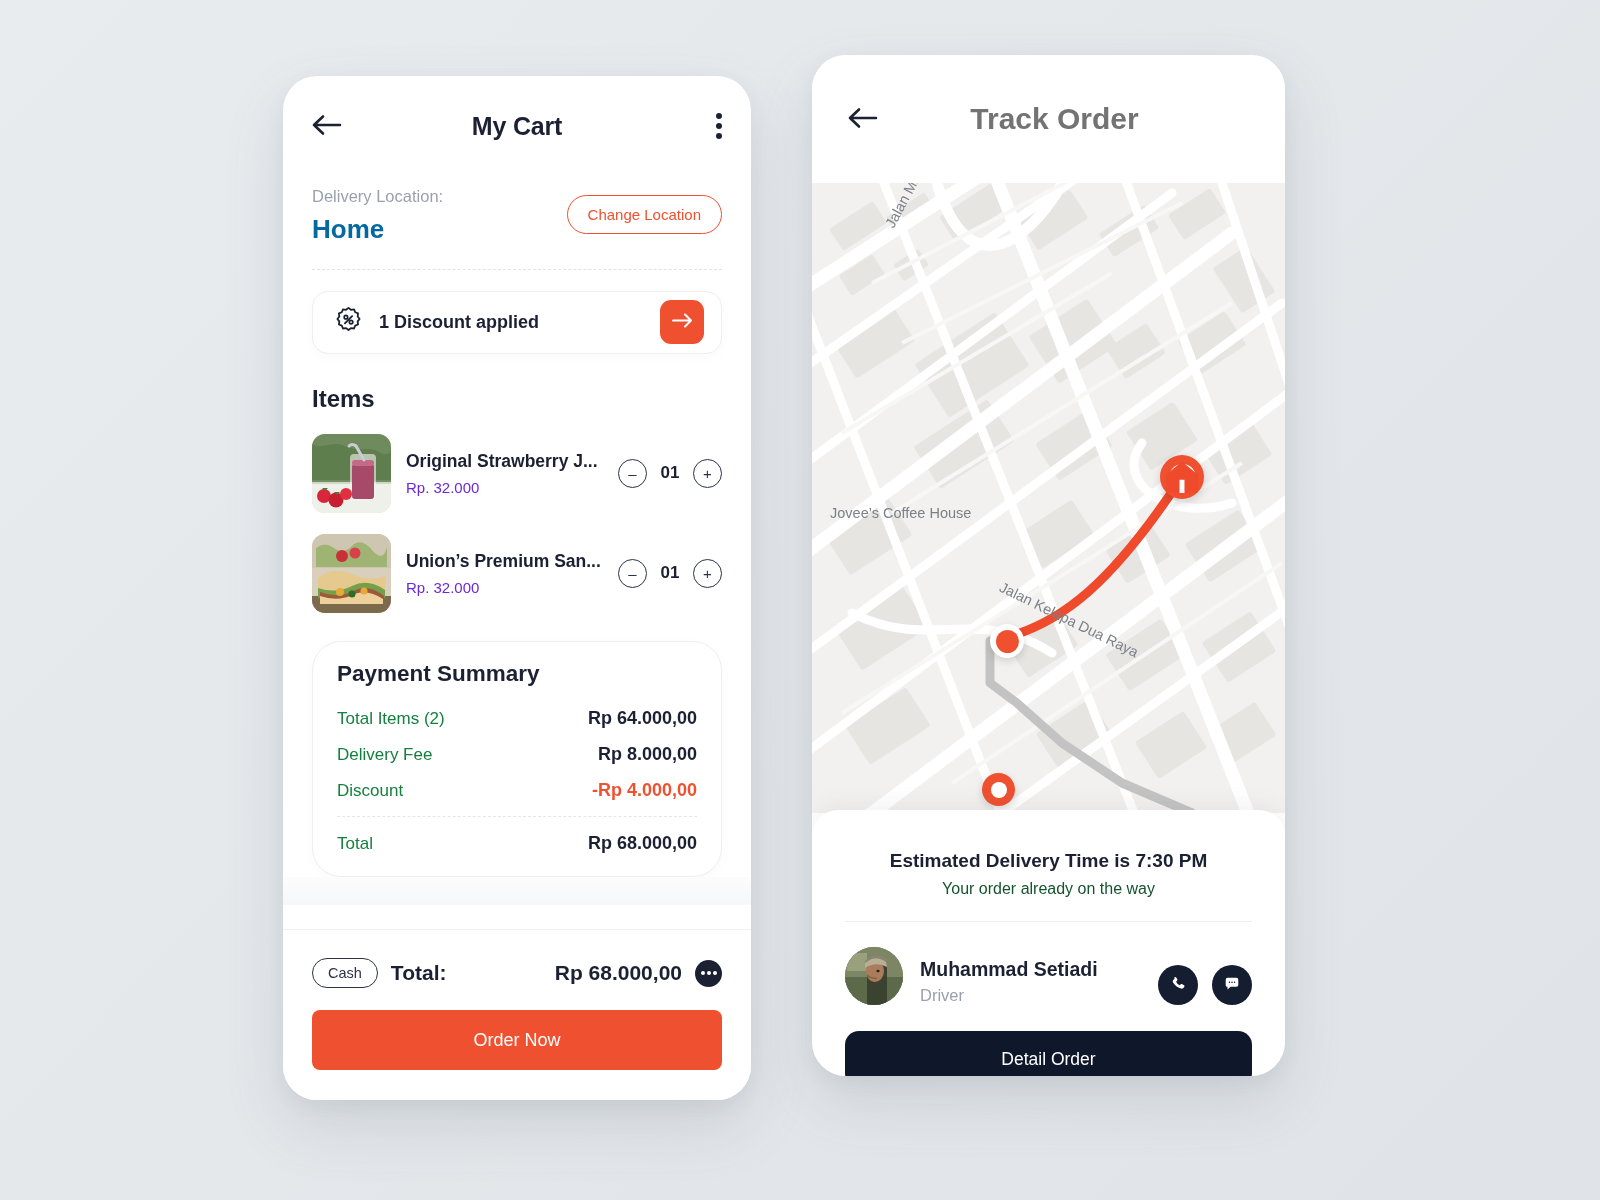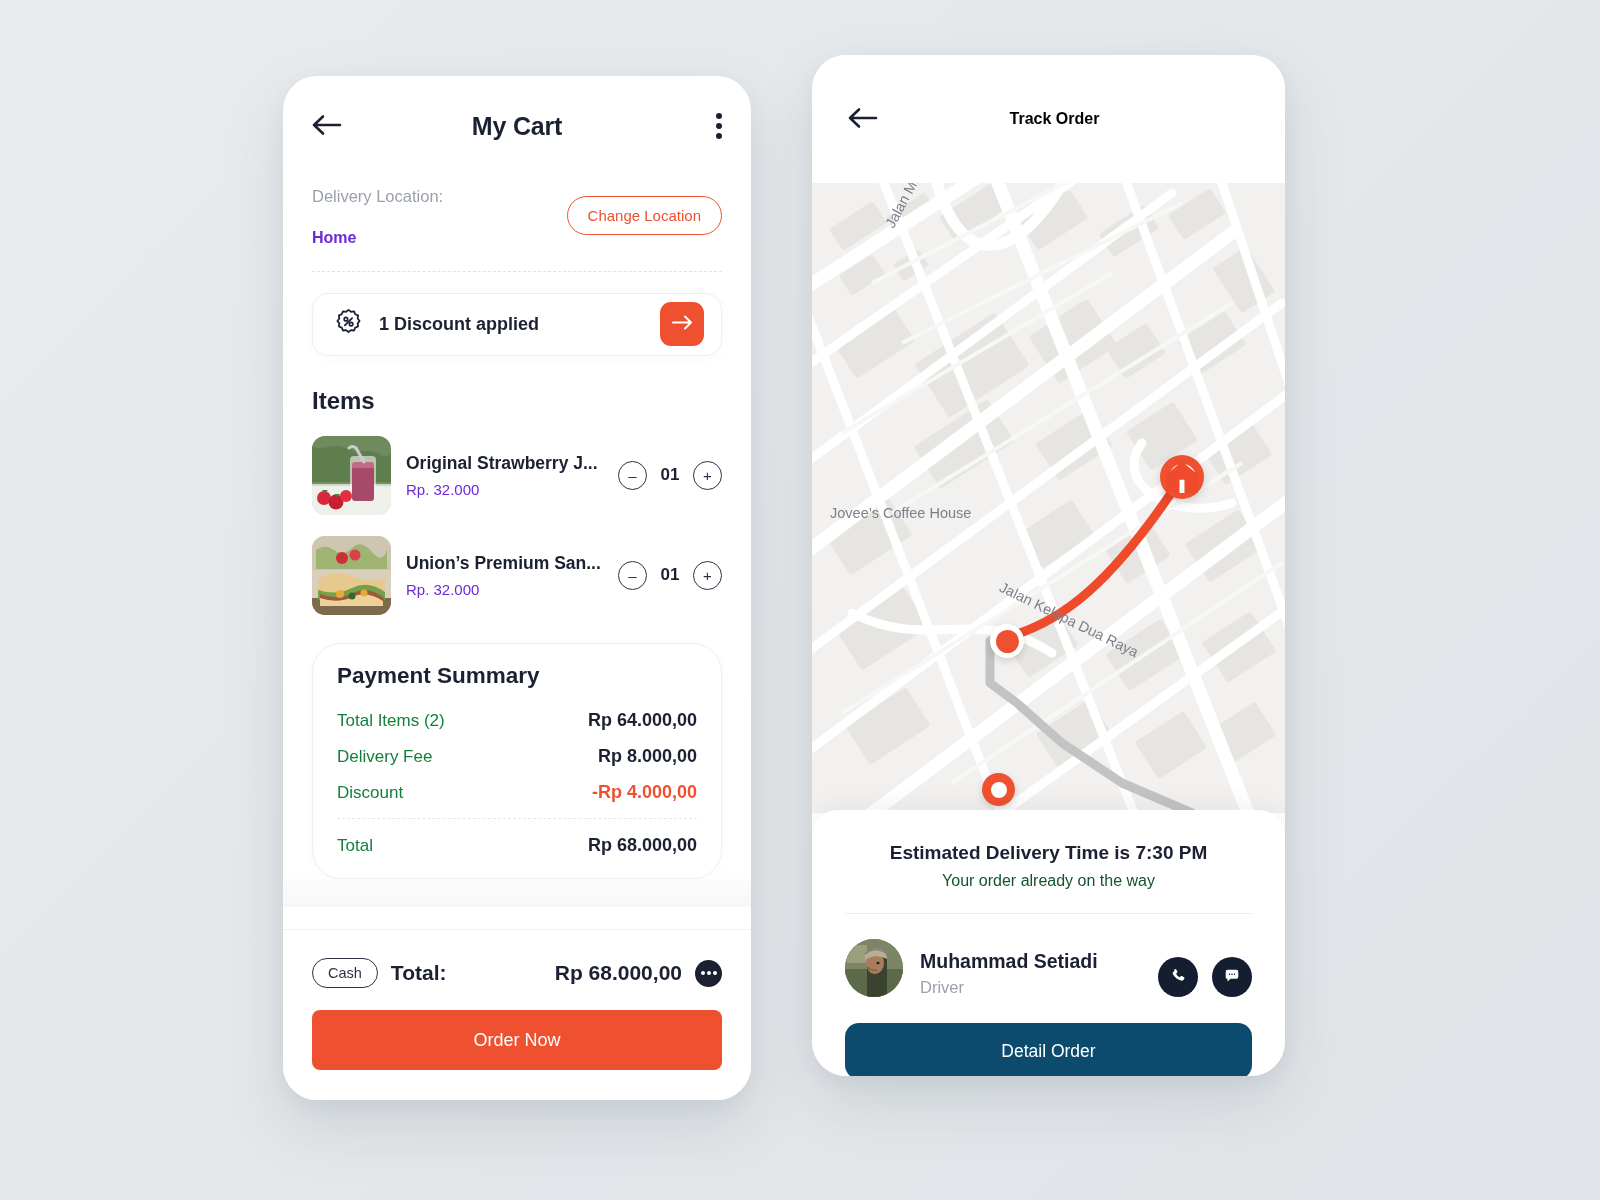--- a/index.html
+++ b/index.html
@@ -31,21 +31,21 @@
     position:absolute; left:0; right:0; text-align:center;
     font-size:25px; font-weight:700; color:#1b2133; letter-spacing:-.2px;
     pointer-events:none;
   }
   .dots-v { display:flex; flex-direction:column; gap:4px; align-items:center; }
   .dots-v i { width:6px;height:6px;border-radius:50%;background:#1b2133;display:block; }
 
   
   .loc-row { display:flex; align-items:center; justify-content:space-between; padding:0 29px; margin-top:8px; }
   .loc-label { font-size:16.5px; color:#9aa1ad; line-height:1.5; }
-  .loc-value { font-size:16px; font-weight:700; color:#6d28d9; margin-top:20px; }
+  .loc-value { font-size:26px; font-weight:700; color:#0369a1; margin-top:5px; }
   .btn-outline {
     border:1.6px solid #ef5130; color:#ef5130; background:#fff;
     border-radius:30px; padding:10px 20px; font-size:15px; cursor:pointer;
     font-family:inherit;
   }
   .dashed-sep { margin:24px 29px 0; border-top:1.6px dashed #dfe3e8; }
 
   
   .discount-card {
     margin:21px 29px 0; height:63px; border:1.4px solid #eceef1; border-radius:16px;
@@ -107,21 +107,21 @@
     display:flex;align-items:center;justify-content:center;gap:2px;
   }
   .dots-round i { width:4px;height:4px;border-radius:50%;background:#fff;display:block; }
   .btn-primary {
     width:100%;background:#ef5130;color:#fff;border:none;border-radius:8px;
     height:60px;font-size:18px;cursor:pointer;font-family:inherit;
   }
 
   
   .track-head { height:128px;display:flex;align-items:center;padding:0 36px;position:relative;background:#fff;z-index:3; }
-  .track-title { position:absolute;left:12px;right:0;text-align:center;font-size:16px;font-weight:700;color:#000000;pointer-events:none; }
+  .track-title { position:absolute;left:12px;right:0;text-align:center;font-size:30px;font-weight:700;color:#737373;pointer-events:none; }
   .map { position:absolute; left:0; right:0; top:128px; height:630px; background:#f1f0ee; overflow:hidden; }
   .map svg { position:absolute; inset:0; width:100%; height:100%; }
   .map-label { position:absolute; font-size:14.5px; color:#7b8089; white-space:nowrap; }
 
   .marker { position:absolute; border-radius:50%; display:flex;align-items:center;justify-content:center; }
   .marker-home {
     width:44px;height:44px;background:#ef5130;left:348px;top:272px;
     box-shadow:0 3px 10px rgba(0,0,0,.16);
   }
   .marker-home .ring { width:27px;height:27px;border-radius:50%;background:#fff;display:flex;align-items:center;justify-content:center; }
@@ -132,33 +132,33 @@
   .marker-dot .inner { width:23px;height:23px;border-radius:50%;background:#ef5130; }
   .marker-end {
     width:33px;height:33px;background:#ef5130;left:170px;top:590px;
     box-shadow:0 3px 9px rgba(0,0,0,.14);
   }
   .marker-end .inner { width:16px;height:16px;border-radius:50%;background:#fff; }
 
   
   .sheet {
     position:absolute; left:0; right:0; bottom:0; top:755px; background:#fff;
-    border-radius:26px 26px 34px 34px; padding:32px 33px 0;
+    border-radius:26px 26px 34px 34px; padding:40px 33px 0;
     box-shadow:0 -6px 22px rgba(80,90,105,.07);
   }
   .eta { text-align:center;font-size:19px;font-weight:700;color:#1b2133; }
   .eta-sub { text-align:center;font-size:16px;color:#14532d;margin-top:8px; }
   .sheet-sep { border-top:1.4px solid #eceef0; margin:23px 0 0; }
   .driver-row { display:flex;align-items:flex-end;gap:17px;padding:25px 0 0; }
   .avatar { width:58px;height:58px;border-radius:50%;overflow:hidden;flex-shrink:0;position:relative;background:#6c7a5a; }
   .driver-name { font-size:19.5px;font-weight:700;color:#1b2133; }
   .driver-role { font-size:16.5px;color:#9aa1ad;margin-top:5px; }
   .act-group { margin-left:auto;display:flex;gap:14px; }
   .act-btn { width:40px;height:40px;border-radius:50%;background:#151d30;border:none;cursor:pointer;display:flex;align-items:center;justify-content:center; }
-  .btn-detail { width:100%;background:#0c4a6e;color:#fff;border:none;border-radius:14px;height:56px;font-size:17.5px;cursor:pointer;font-family:inherit;margin-top:26px; }
+  .btn-detail { width:100%;background:#0f172a;color:#fff;border:none;border-radius:14px;height:56px;font-size:17.5px;cursor:pointer;font-family:inherit;margin-top:26px; }
 </style>
 </head>
 <body>
 
 <div class="phone" id="phone-cart">
 
   <div class="cart-head">
     <button class="icon-btn">
       <span>
         <svg width="30" height="22" viewBox="0 0 30 22" fill="none">

